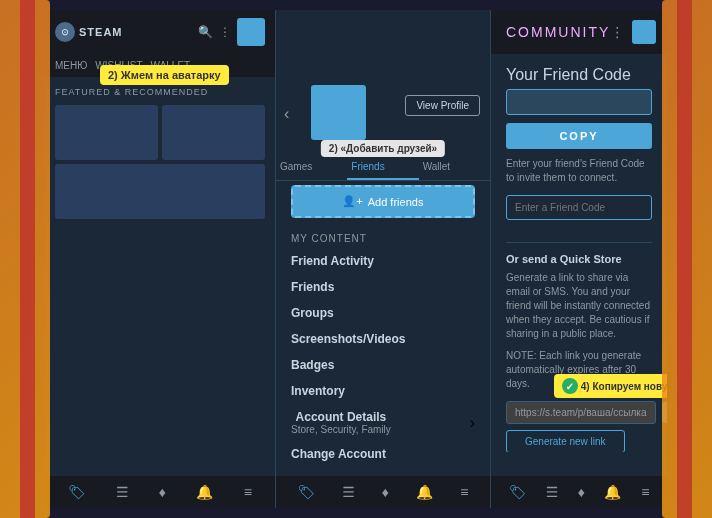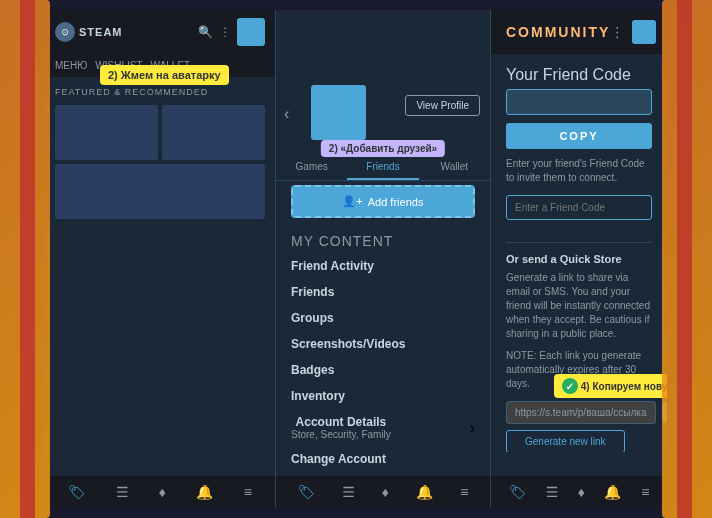--- a/index.html
+++ b/index.html
@@ -258,42 +258,42 @@
       border-radius: 3px;
       font-size: 10px;
       cursor: pointer;
     }
 
     .add-friends-label {
       position: absolute;
       top: 130px;
       left: 50%;
       transform: translateX(-50%);
-      background: #c4b5fd;
+      background: #e5e5e5;
       color: #333;
       padding: 3px 8px;
       border-radius: 4px;
       font-size: 10px;
       white-space: nowrap;
       z-index: 20;
       font-weight: bold;
     }
 
     .profile-tabs {
       position: absolute;
       top: 145px;
       left: 0;
       right: 0;
       display: flex;
       border-bottom: 1px solid #2a475e;
     }
 
     .profile-tab {
       flex: 1;
-      text-align: center;
+      text-align: left;
       padding: 6px 4px;
       font-size: 10px;
       color: #8f98a0;
       cursor: pointer;
     }
 
     .profile-tab.active {
       color: #4ca6d8;
       border-bottom: 2px solid #4ca6d8;
     }
@@ -321,21 +321,21 @@
       position: absolute;
       top: 215px;
       left: 0;
       right: 0;
       bottom: 40px;
       overflow-y: auto;
     }
 
     .my-content-label {
       color: #8f98a0;
-      font-size: 14px;
+      font-size: 10px;
       text-transform: uppercase;
       padding: 8px 15px 4px;
       letter-spacing: 1px;
     }
 
     .menu-item {
       padding: 6px 15px;
       color: #c7d5e0;
       font-size: 12px;
       cursor: pointer;
@@ -374,23 +374,23 @@
 
     .community-header {
       background: #171a21;
       padding: 10px 15px;
       display: flex;
       align-items: center;
       justify-content: space-between;
     }
 
     .community-title {
-      color: #fdba74;
+      color: #f0abfc;
       font-size: 14px;
-      font-weight: bold;
+      font-weight: normal;
       letter-spacing: 2px;
     }
 
     .community-header-right {
       display: flex;
       align-items: center;
       gap: 8px;
     }
 
     .community-avatar {

